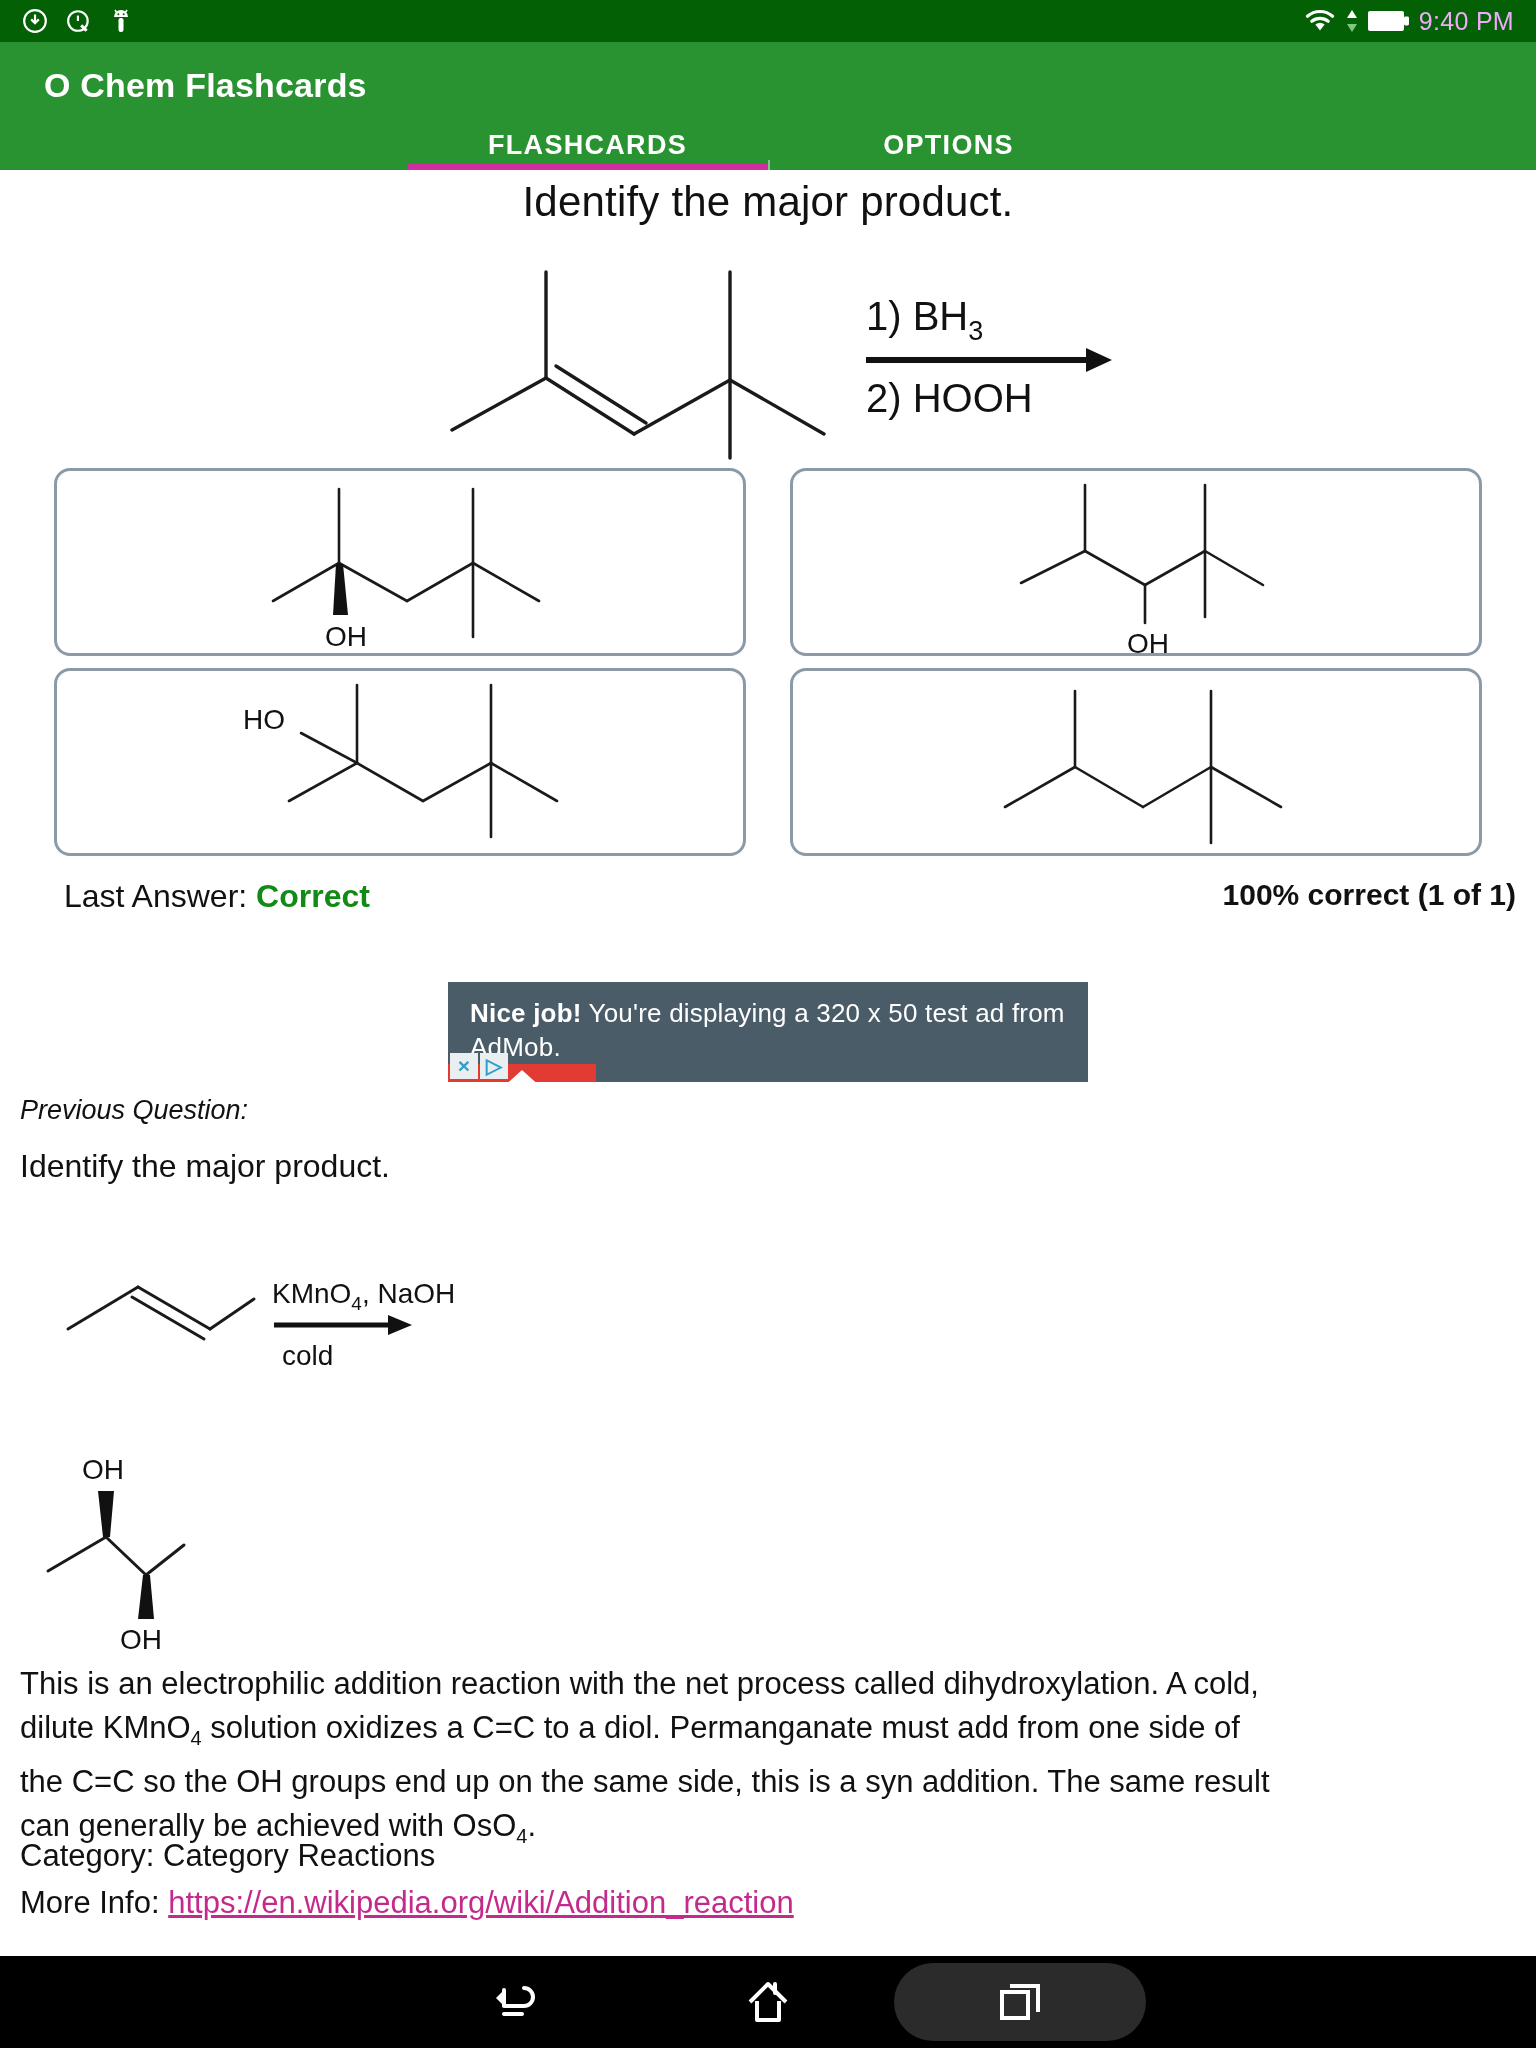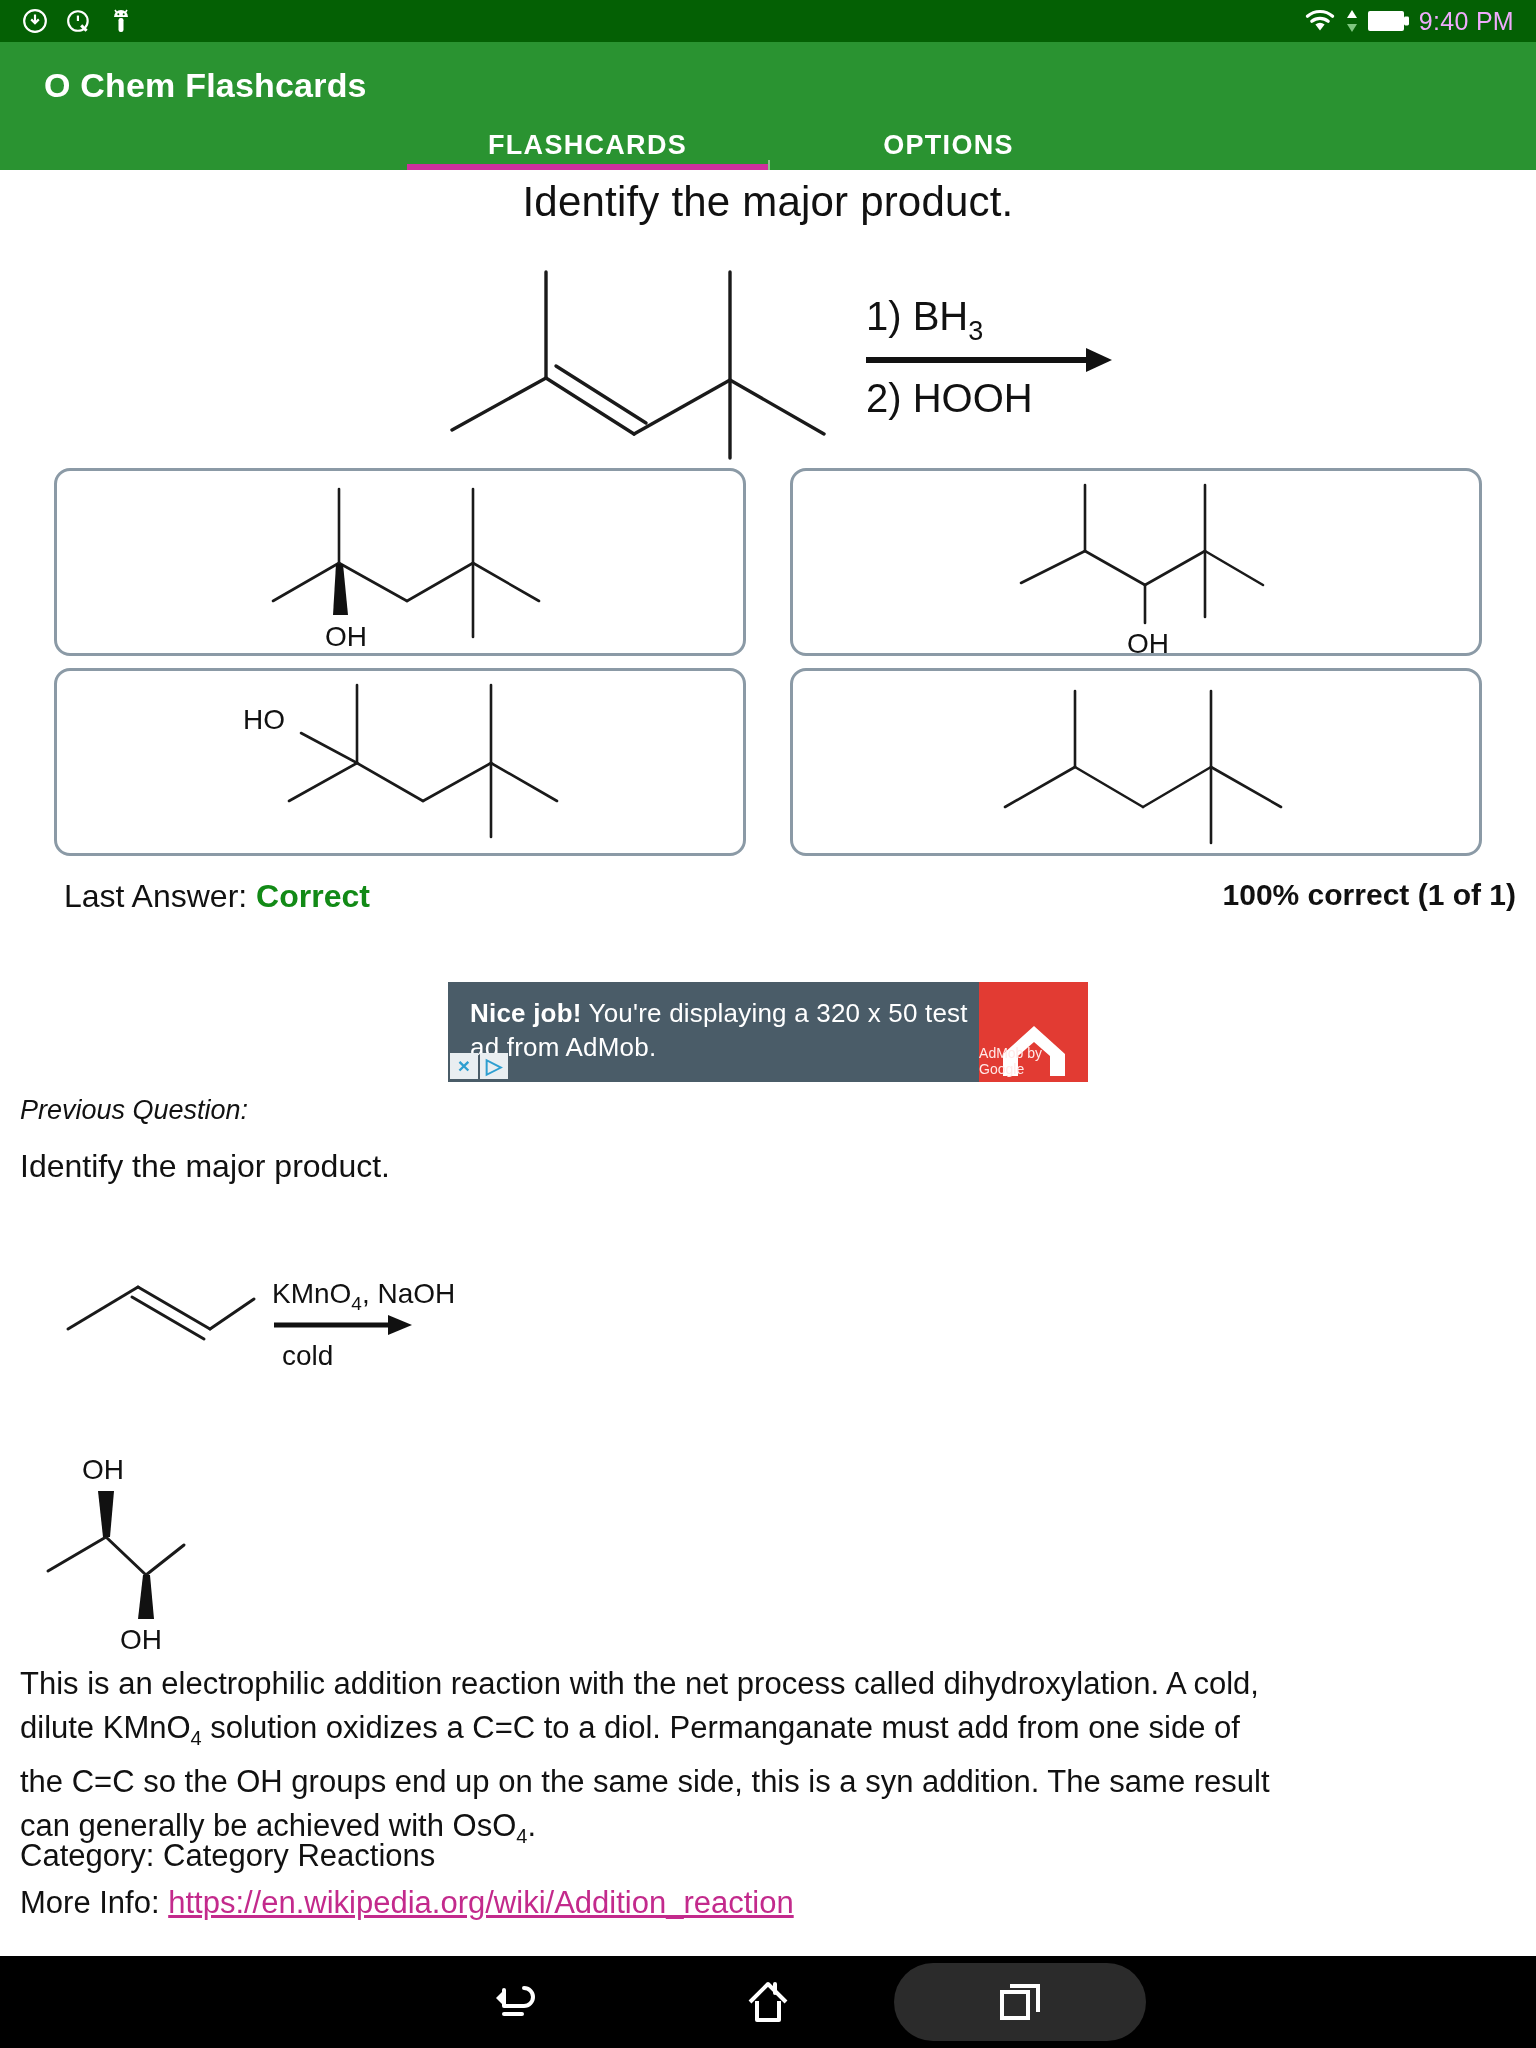--- a/index.html
+++ b/index.html
@@ -78,21 +78,21 @@
     padding: 0 20px;
   }
   .last-answer { position: absolute; left: 20px; top: 0; font-size: 32px; color:#111;margin-left:44px; }
   .last-answer b { color: #128a16; }
   .score { position: absolute; right: 20px; top: 0; font-size: 30px; color:#111;font-weight:bold; }
 
   
   .ad {
     position: absolute; left: 448px; top: 982px;
     width: 640px; height: 100px;
-    background: #4a5c68; display: flex; overflow: hidden;
+    background: #4a5c68; display: flex; overflow: hidden; flex-direction: column;
   }
   .ad-text {
     flex: 1 1 auto; color: #ffffff; font-size: 26px; line-height: 34px;
     padding: 14px 0 0 22px; letter-spacing: .2px;
   }
   .ad-text b { font-weight: bold; }
   .ad-logo {
     width: 148px; background: #e23b33; position: relative;
     display: flex; flex-direction: column; align-items: center; justify-content: flex-end;
   }

